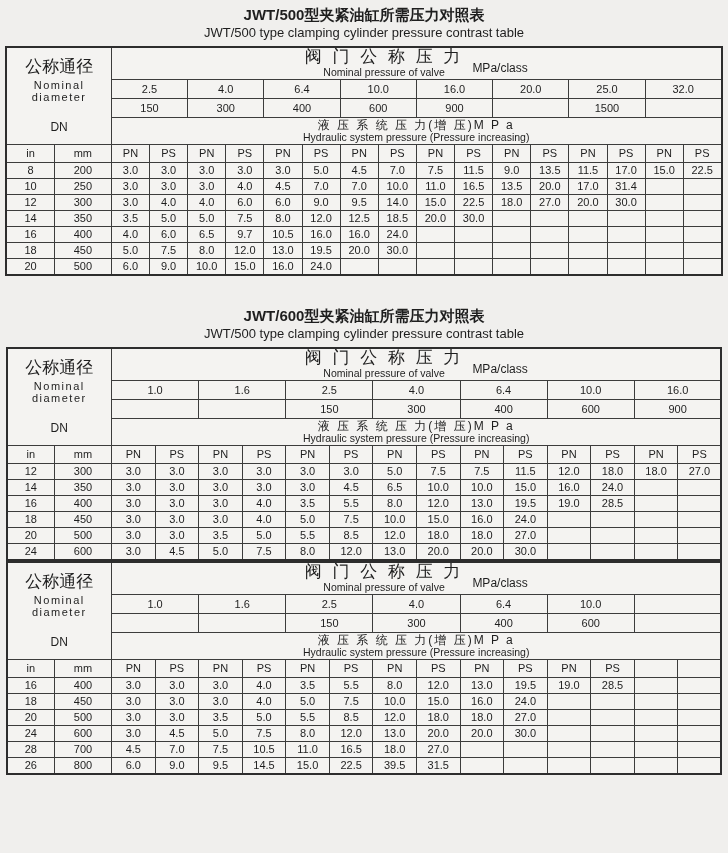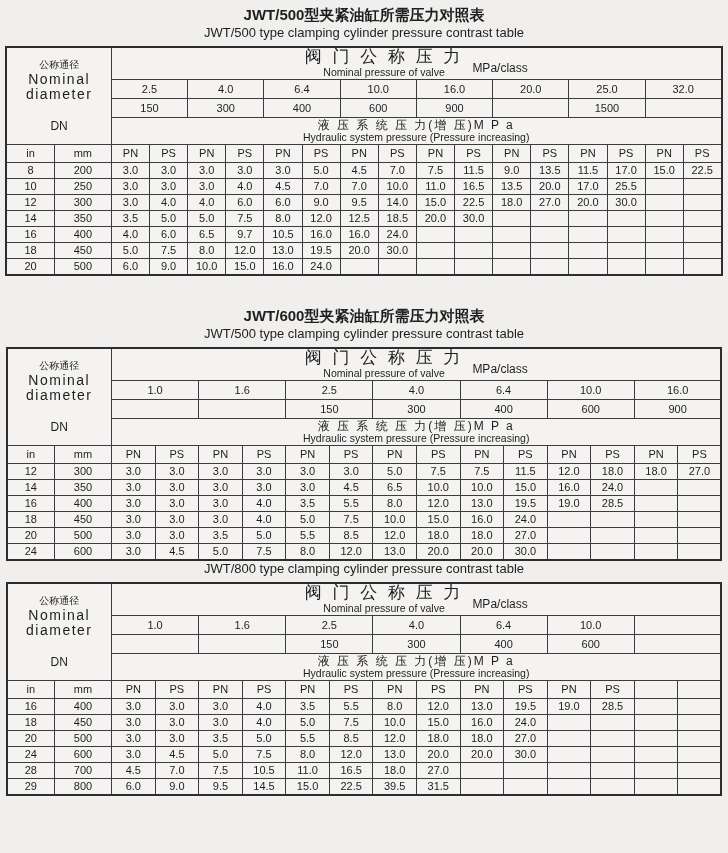--- a/index.html
+++ b/index.html
@@ -37,22 +37,22 @@
   td.valve-cell{height:31px;}
   .valve-flex{display:flex;justify-content:center;align-items:center;gap:9px;}
   .valve-zh{font-size:17px;letter-spacing:3px;}
   .valve-en{font-size:10.5px;}
   .valve-unit{font-size:12px;margin-top:10px;}
   td.mpa-cell,td.class-cell{height:18px;font-size:12px;}
   td.hyd-cell{height:26px;}
   .hyd-zh{font-size:12px;letter-spacing:2px;}
   .hyd-en{font-size:10.5px;}
   td.dn-cell{vertical-align:middle;}
-  .dn-zh{font-size:10px;margin-bottom:2px;}
-  .dn-en{font-size:14px;letter-spacing:1.5px;}
+  .dn-zh{font-size:17px;margin-bottom:2px;}
+  .dn-en{font-size:11px;letter-spacing:1.5px;}
   .dn-dn{font-size:12px;margin-top:18px;}
   td.unit-head{height:17px;font-size:11.5px;margin-left:44px;}
   tbody td{height:15px;font-size:11px;}
 </style>
 </head>
 <body>
 
 <div class="page">
 
   <section id="sec-0">
@@ -174,21 +174,21 @@
             <td>4.0</td>
             <td>4.5</td>
             <td>7.0</td>
             <td>7.0</td>
             <td>10.0</td>
             <td>11.0</td>
             <td>16.5</td>
             <td>13.5</td>
             <td>20.0</td>
             <td>17.0</td>
-            <td>25.5</td>
+            <td>31.4</td>
             <td></td>
             <td></td>
           </tr>
           <tr>
             <td>12</td>
             <td>300</td>
             <td>3.0</td>
             <td>4.0</td>
             <td>4.0</td>
             <td>6.0</td>
@@ -479,21 +479,20 @@
             <td></td>
             <td></td>
             <td></td>
             <td></td>
           </tr>
         </tbody>
       </table>
   </section>
 
   <section id="sec-2">
-    <div class="title-en">JWT/800 type clamping cylinder pressure contrast table</div>
     <table class="pressure">
         <colgroup>
           <col style="width: 48px;">
           <col style="width: 57px;">
           <col style="width: 43.57px;">
           <col style="width: 43.57px;">
           <col style="width: 43.57px;">
           <col style="width: 43.57px;">
           <col style="width: 43.57px;">
           <col style="width: 43.57px;">
@@ -652,21 +651,21 @@
             <td>18.0</td>
             <td>27.0</td>
             <td></td>
             <td></td>
             <td></td>
             <td></td>
             <td></td>
             <td></td>
           </tr>
           <tr>
-            <td>29</td>
+            <td>26</td>
             <td>800</td>
             <td>6.0</td>
             <td>9.0</td>
             <td>9.5</td>
             <td>14.5</td>
             <td>15.0</td>
             <td>22.5</td>
             <td>39.5</td>
             <td>31.5</td>
             <td></td>

